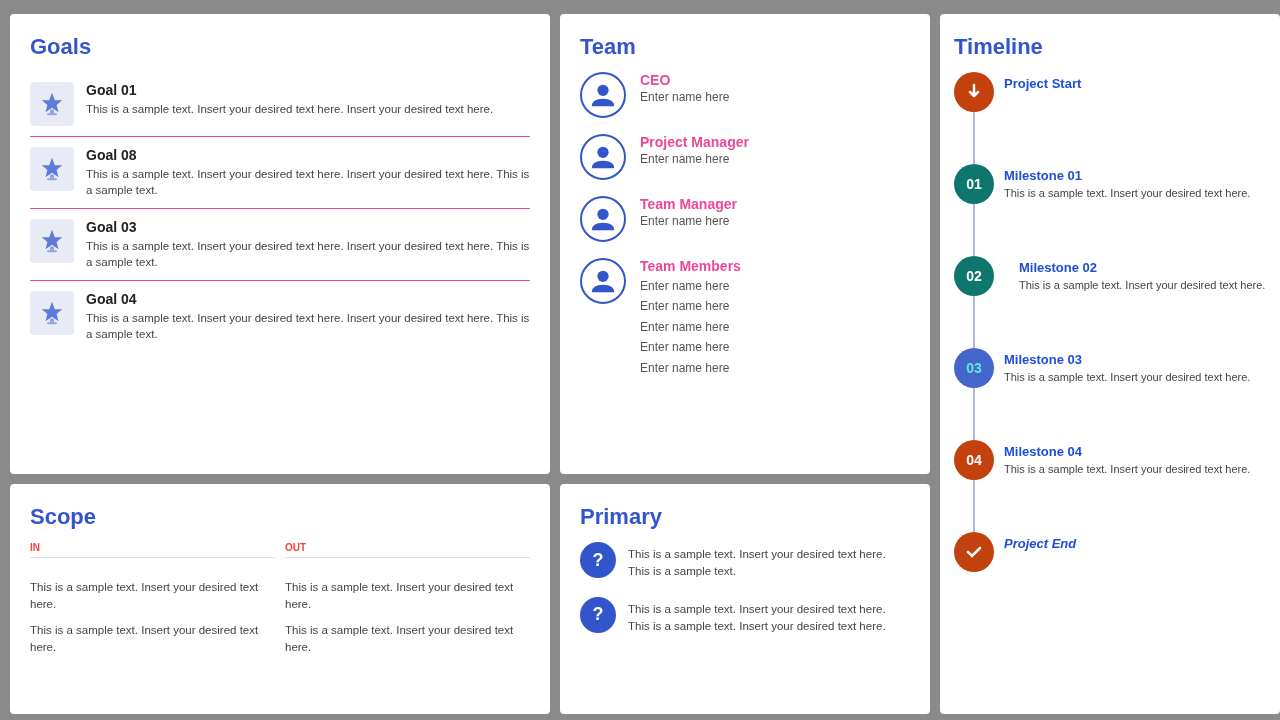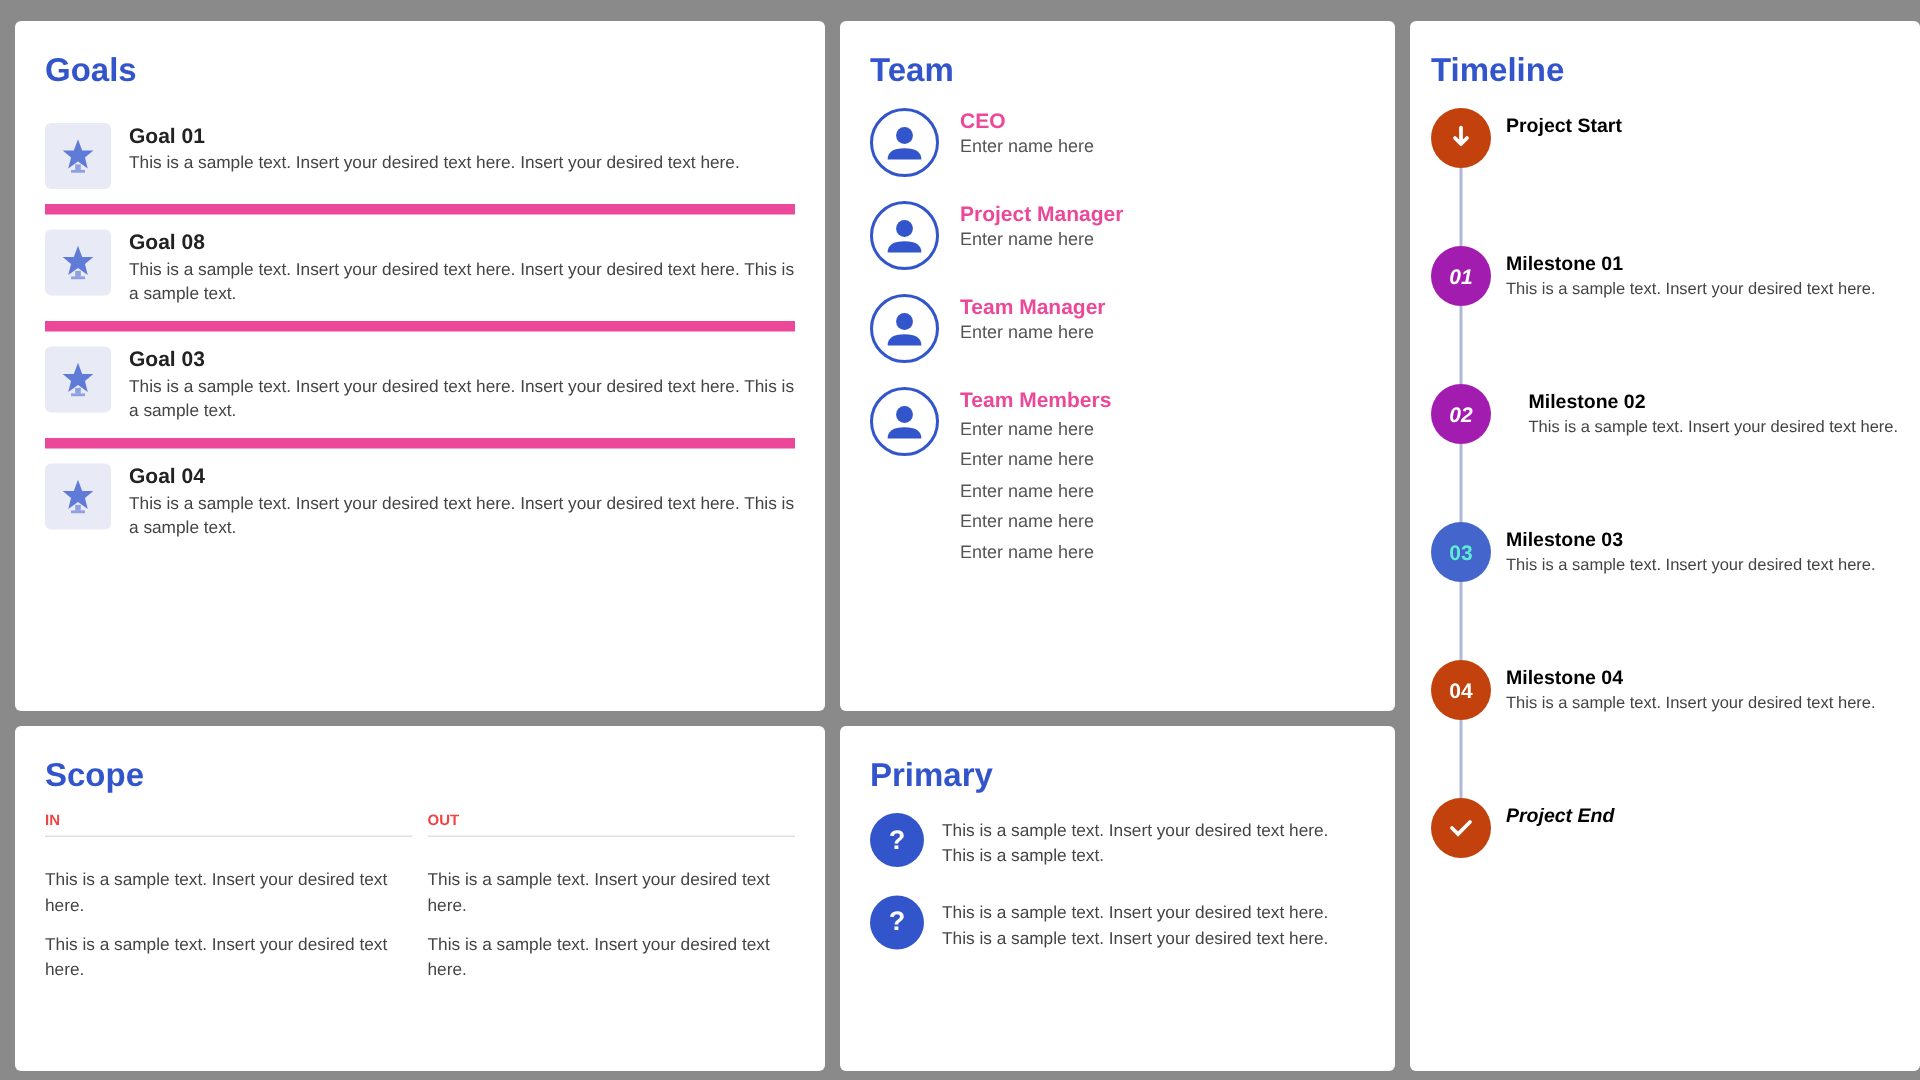--- a/index.html
+++ b/index.html
@@ -33,21 +33,21 @@
       font-weight: bold;
       color: #3355cc;
       margin-bottom: 12px;
     }
     
     .goals-card { grid-column: 1; grid-row: 1; }
     .goal-item {
       display: flex;
       align-items: flex-start;
       padding: 10px 0;
-      border-bottom: 7px solid #ec4899;
+      border-bottom: 1px solid #ec4899;
       gap: 12px;
     }
     .goal-item:last-child { border-bottom: none; }
     .goal-icon {
       width: 44px;
       height: 44px;
       background: #e8eaf6;
       border-radius: 4px;
       display: flex;
       align-items: center;
@@ -117,33 +117,33 @@
       border-radius: 50%;
       display: flex;
       align-items: center;
       justify-content: center;
       font-weight: bold;
       font-size: 14px;
       z-index: 1;
       flex-shrink: 0;
     }
     .dot-dark { background: #c2410c; color: #fff; }
-    .dot-light { background: #a21caf; color: #fff; font-style: italic; }
+    .dot-light { background: #0f766e; color: #fff; }
     .dot-medium { background: #4466cc; color: #5eead4; }
     .timeline-connector {
       width: 2px;
       height: 52px;
       background: #b0b8d8;
       margin: 0 auto;
     }
     .timeline-content { padding-top: 4px; flex: 1; }
     .timeline-milestone {
       font-size: 13px;
       font-weight: bold;
-      color: #000000;
+      color: #1d4ed8;
       margin-bottom: 3px;
     }
     .timeline-date {
       font-size: 11px;
       color: #555;
     }
     .timeline-desc {
       font-size: 11px;
       color: #444;
       line-height: 1.4;

